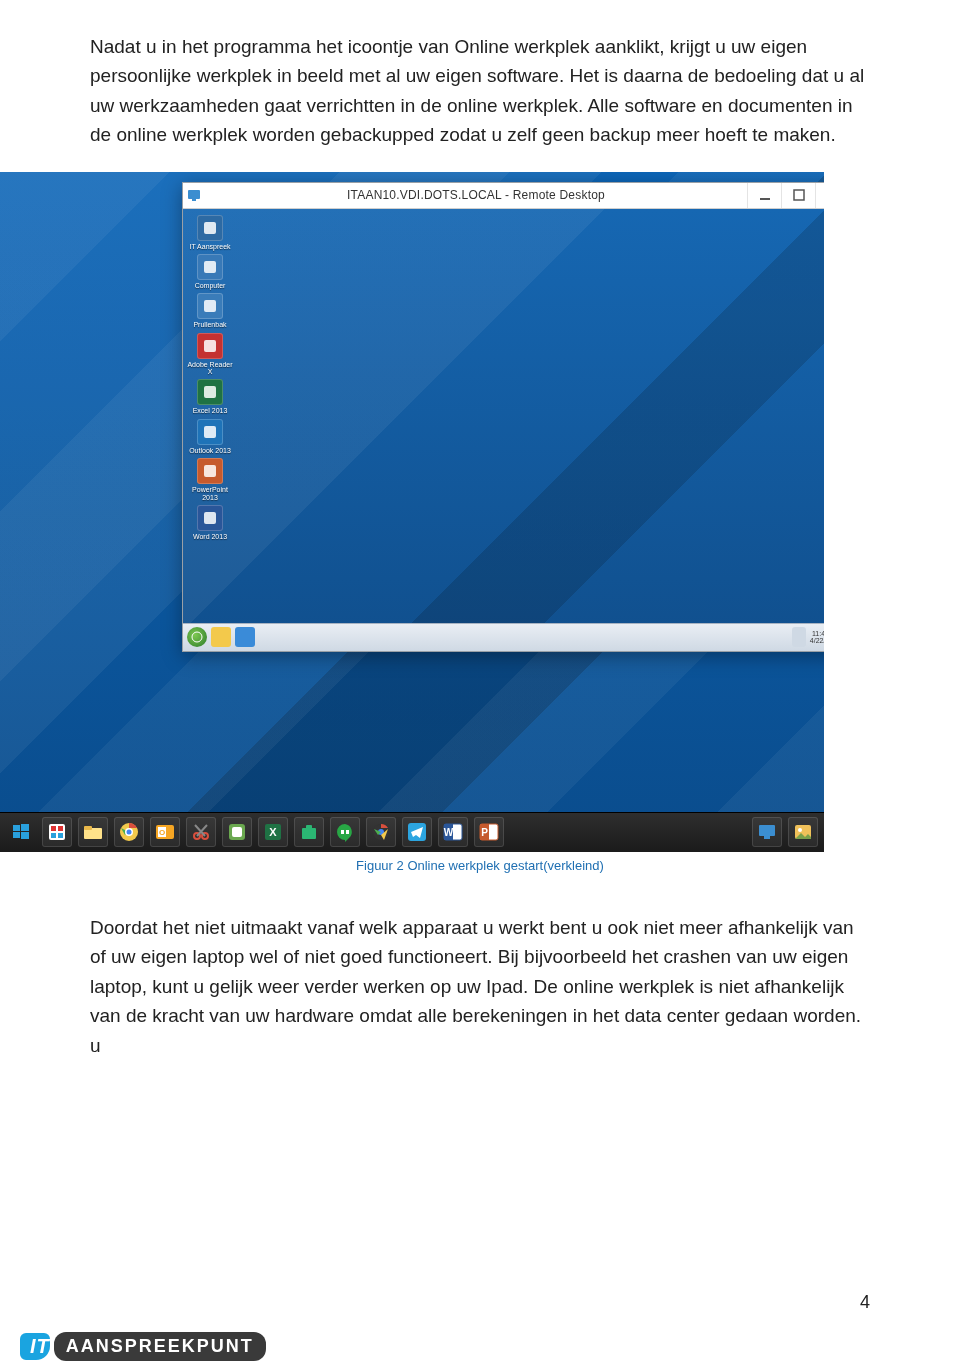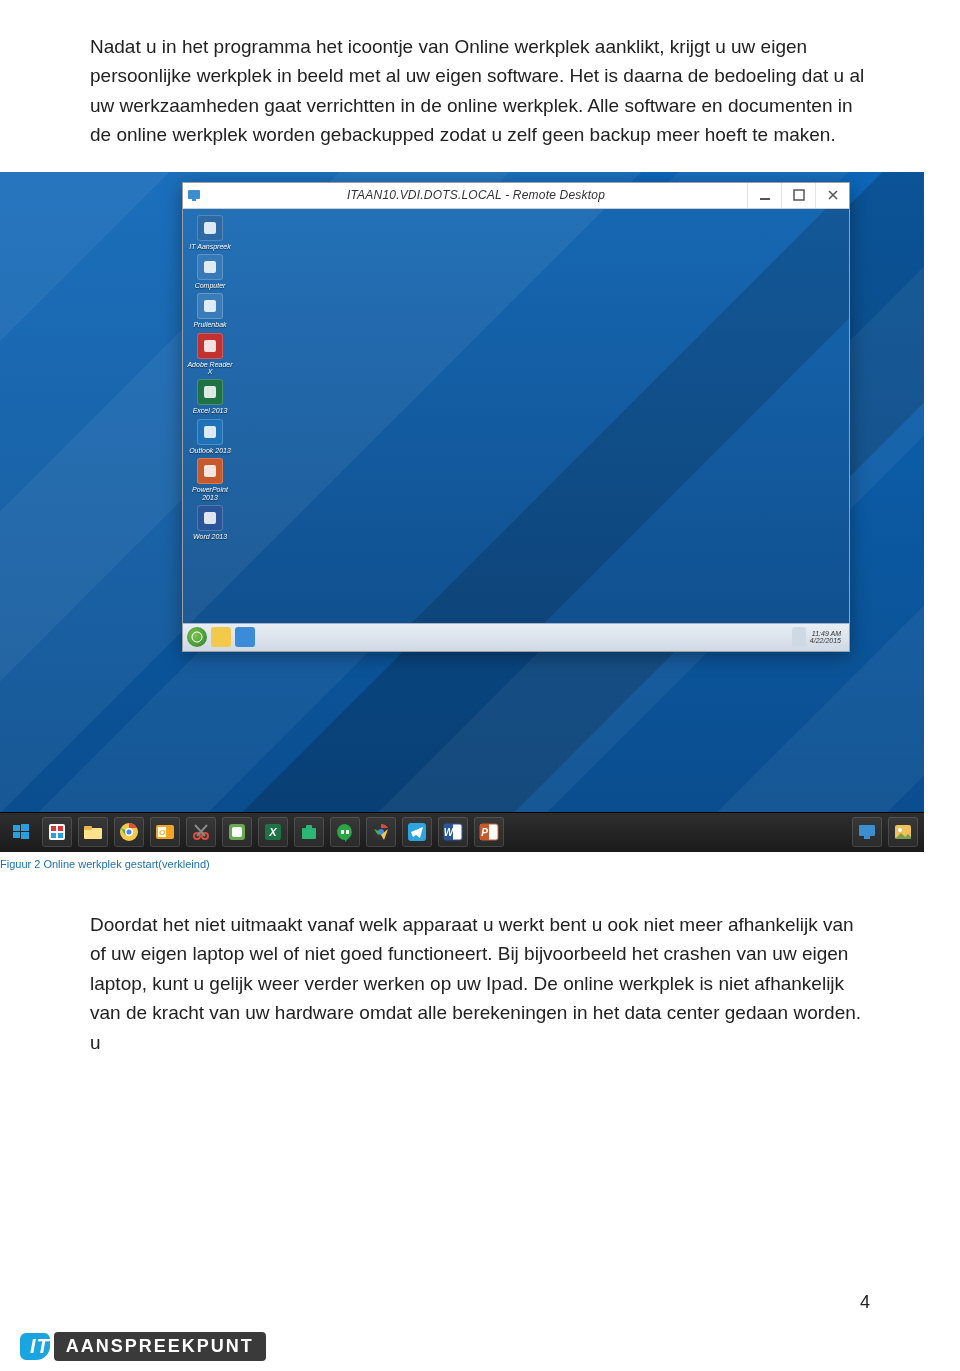--- a/index.html
+++ b/index.html
@@ -3,26 +3,26 @@
 <meta charset="utf-8">
 <style>
   * { box-sizing: border-box; margin: 0; padding: 0; }
   html, body { width: 960px; background: #fff; font-family: "Segoe UI", "Trebuchet MS", sans-serif; color: #222; }
   .page { width: 960px; min-height: 1371px; padding: 32px 90px 40px 90px; position: relative; }
   .body-text { font-size: 19px; line-height: 1.55; margin-bottom: 22px; }
 
   
   .figure { margin: 0 -90px 0 -90px; }
   .outer-desktop {
-    width: 924px; height: 680px;
+    width: 824px; height: 680px;
     background:
       linear-gradient(135deg, rgba(255,255,255,0.06) 0 40%, transparent 40%),
       linear-gradient(135deg, transparent 55%, rgba(0,0,0,0.18) 55% 72%, transparent 72%),
       linear-gradient(180deg, #0d66b8, #0a4c8c);
-    position: relative; overflow: hidden; font-style: italic;
+    position: relative; overflow: hidden;
   }
   
   .outer-desktop::before {
     content:""; position:absolute; inset:0;
     background:
       repeating-linear-gradient(135deg,
         rgba(255,255,255,0.05) 0 120px,
         rgba(255,255,255,0) 120px 240px);
     pointer-events:none;
   }
@@ -75,34 +75,34 @@
     background: linear-gradient(#e9eef4,#cfd9e4);
     border-top:1px solid #a7b3c2;
     display:flex; align-items:center; padding:0 4px; gap:4px;
   }
   .rd-tb-icon { width:20px; height:20px; border-radius:50%; display:flex; align-items:center; justify-content:center; }
   .rd-tb-icon.rect { border-radius:3px; }
   .rd-tb-spacer { flex:1; }
   .rd-clock { font-size:7px; color:#333; text-align:right; line-height:1.1; padding-right:4px; }
 
   
-  .caption { color:#1f6fb2; font-size:11px; padding:6px 0 0 0; margin-left:0; }
+  .caption { color:#1f6fb2; font-size:13px; padding:6px 0 0 0; margin-left:0;text-align:center; }
   .caption-wrap { margin: 0 0 40px 0; }
 
   
   .page-num { position:absolute; bottom:58px; right:90px; font-size:18px; }
   .footer-logo { position:absolute; bottom:10px; left:20px; display:flex; align-items:center; gap:4px; }
   .footer-logo .it-badge {
     background:#1aa4e0; color:#fff; font-weight:700; font-style:italic;
     padding:2px 0 2px 10px; border-radius:6px 6px 14px 6px; font-size:20px;
     letter-spacing:1px;
   }
   .footer-logo .brand {
     background:#3a3a3a; color:#fff; font-weight:700; letter-spacing:2px;
-    padding:4px 12px; border-radius:4px; font-size:18px;
+    padding:4px 12px; border-radius:12px; font-size:18px;
   }
 
   
   svg { display:block; }
 </style>
 </head>
 <body>
 
 <div class="page">
 

